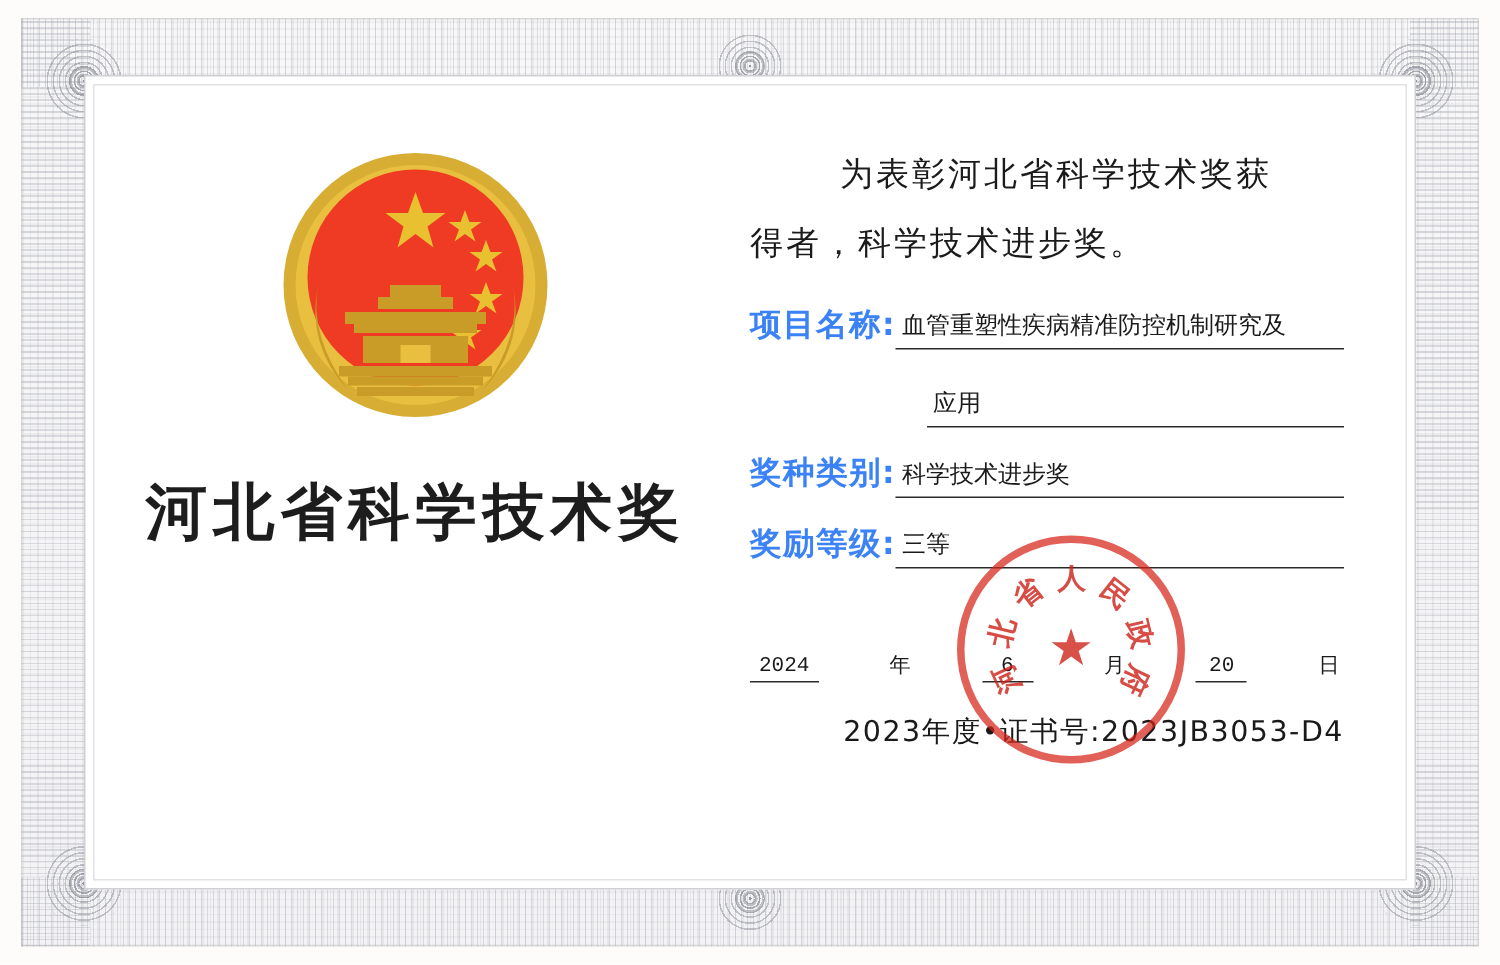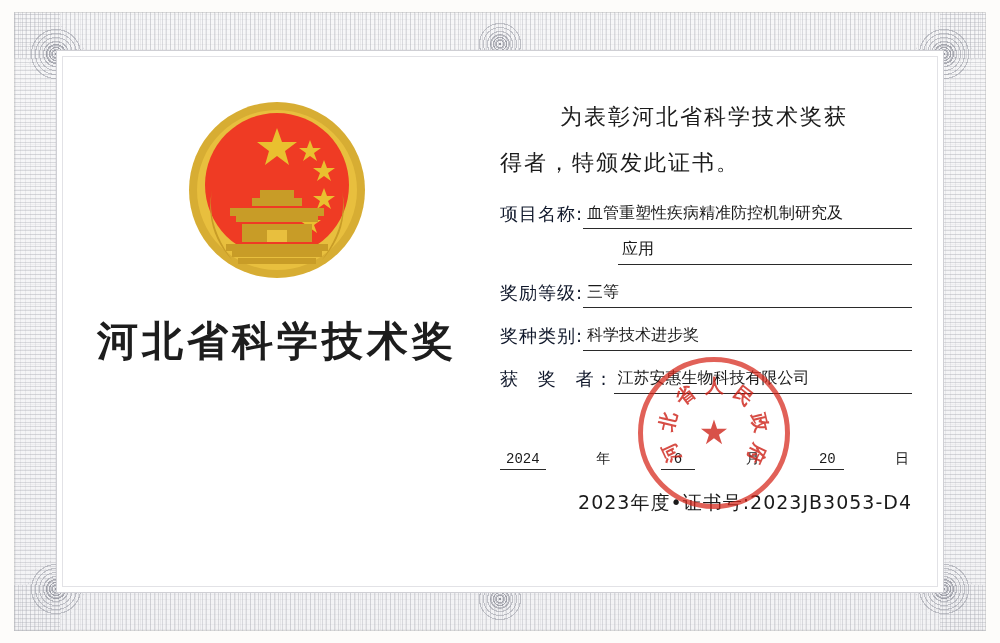--- a/index.html
+++ b/index.html
@@ -101,21 +101,21 @@
     left: 62px; top: 56px; right: 62px; bottom: 56px;
     display: flex;
   }
   .left-pane {
     width: 430px;
     position: relative;
   }
   .right-pane {
     flex: 1;
     position: relative;
-    padding: 38px 26px 0 8px;
+    padding: 38px 42px 0 8px;
   }
 
   
   .emblem {
     position: absolute;
     left: 50%;
     top: 34px;
     transform: translateX(-50%);
     width: 210px;
     height: 210px;
@@ -156,42 +156,42 @@
     margin-bottom: 14px;
   }
   .intro .first { text-indent: 60px; display: block; }
 
   .field {
     display: flex;
     align-items: flex-end;
     margin-top: 16px;
   }
   .field-label {
-    font-size: 18px;
-    font-weight: normal;
-    color: #0f172a;
+    font-size: 21px;
+    font-weight: bold;
+    color: #3b82f6;
     white-space: nowrap;
     letter-spacing: 1px;
     font-family: "DejaVu Sans", "Liberation Sans", sans-serif;
     padding-bottom: 3px;
   }
   .field-label.spaced { letter-spacing: 7px; }
   .field-value {
     flex: 1;
     border-bottom: 1px solid #2a2a2a;
     font-size: 16px;
     color: #1a1a1a;
     padding: 0 2px 4px 4px;
     white-space: nowrap;
     overflow: hidden;
     font-family: "DejaVu Sans", "Liberation Sans", sans-serif;
   }
   .field-value.cont {
     margin-left: 118px;
-    margin-top: 10px;
+    margin-top: 26px;
     font-family: Liberation Mono, monospace;
   }
 
   .date-row {
     display: flex;
     align-items: flex-end;
     justify-content: space-between;
     margin-top: 56px;
     font-size: 14px;
     color: #1a1a1a;
@@ -309,43 +309,39 @@
       </div>
 
       <div class="award-name">河北省科学技术奖</div>
 
     </div>
 
     <div class="right-pane">
 
       <div class="intro">
         <span class="first">为表彰河北省科学技术奖获</span>
-        <span>得者，特颁发此证书。</span>
+        <span>得者，科学技术进步奖。</span>
       </div>
 
       <div class="field">
         <div class="field-label">项目名称:</div>
         <div class="field-value">血管重塑性疾病精准防控机制研究及</div>
       </div>
       <div class="field-value cont">应用</div>
 
       <div class="field">
+        <div class="field-label">奖种类别:</div>
+        <div class="field-value">科学技术进步奖</div>
+      </div>
+
+      <div class="field">
         <div class="field-label">奖励等级:</div>
         <div class="field-value">三等</div>
       </div>
 
-      <div class="field">
-        <div class="field-label">奖种类别:</div>
-        <div class="field-value">科学技术进步奖</div>
-      </div>
-
-      <div class="field">
-        <div class="field-label spaced">获 奖 者:</div>
-        <div class="field-value">江苏安惠生物科技有限公司</div>
-      </div>
 
       <div class="date-row">
         <span class="num">2024</span>
         <span class="sep">年</span>
         <span class="num">6</span>
         <span class="sep">月</span>
         <span class="num">20</span>
         <span class="sep">日</span>
       </div>
 

